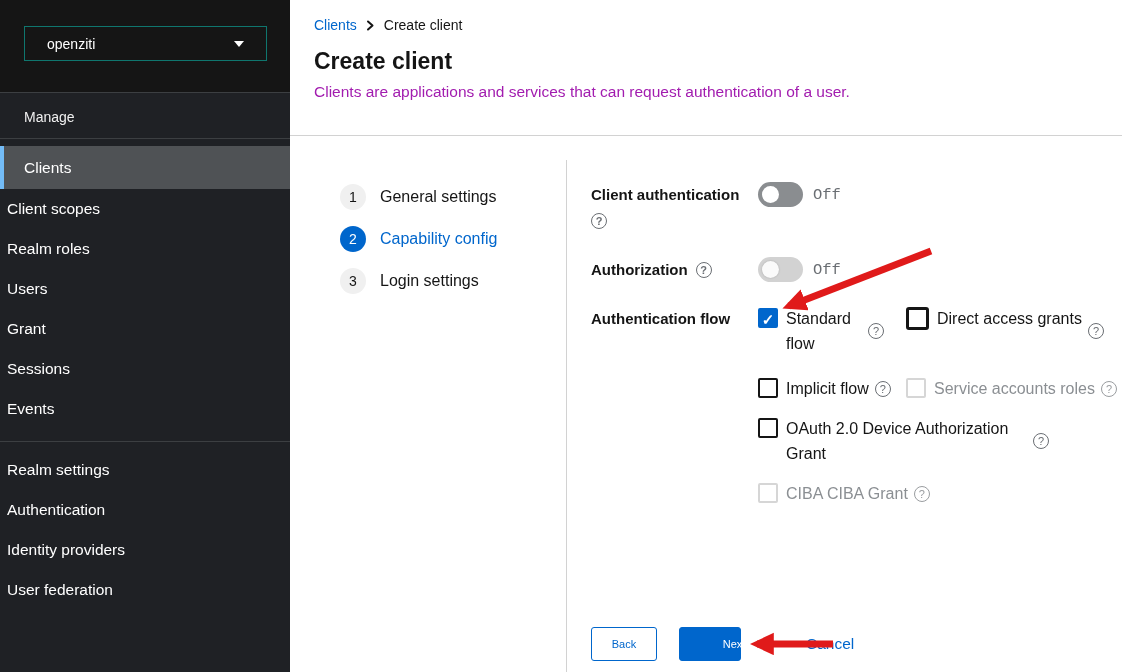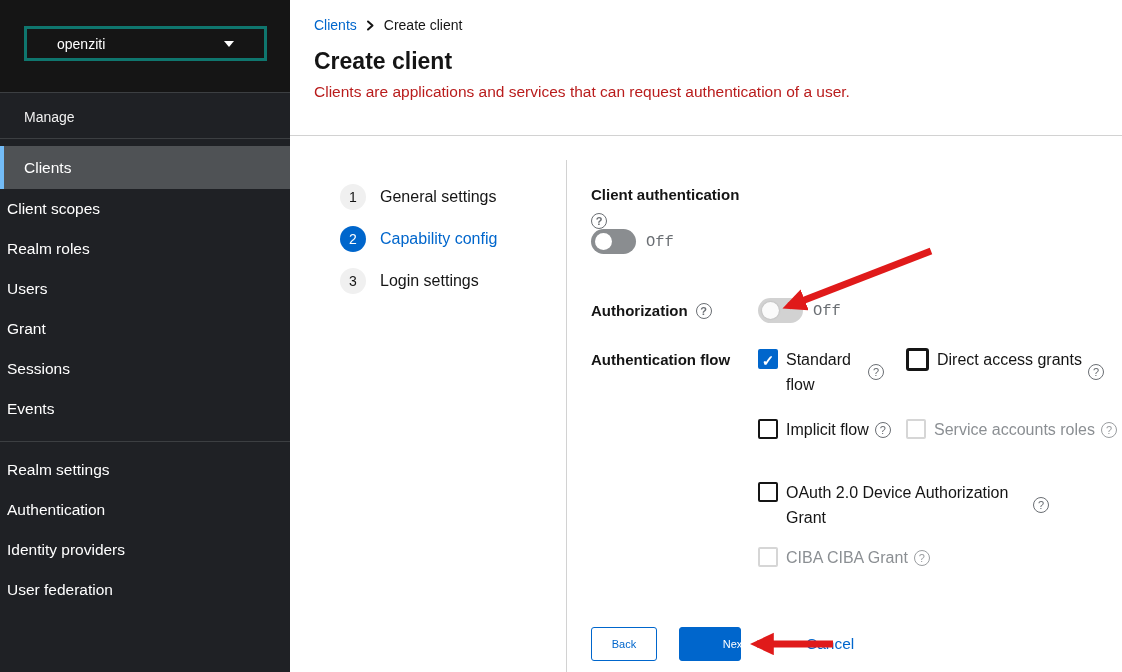--- a/index.html
+++ b/index.html
@@ -3,55 +3,55 @@
 <meta charset="utf-8">
 <style>
   * { margin:0; padding:0; box-sizing:border-box; }
   html,body { background:#fff; }
   body { font-family:"Liberation Sans", sans-serif; }
   .app { position:relative; width:1122px; height:672px; background:#fff; overflow:hidden; }
 
   
   .sidebar { position:absolute; left:0; top:0; width:290px; height:672px; background:#1f2125; }
   .realm-band { height:93px; background:#151515; border-bottom:1px solid #3c3f42; padding:26px 23px 0 24px; }
-  .realm-box { height:35px; border:3px solid #0f766e; display:flex; align-items:center; justify-content:space-between; padding:0 30px; cursor:pointer; }
+  .realm-box { height:35px; border:1px solid #0f766e; display:flex; align-items:center; justify-content:space-between; padding:0 22px; cursor:pointer; }
   .realm-box .realm-name { color:#fff; font-size:14px; }
   .caret-down { width:0; height:0; border-left:5px solid transparent; border-right:5px solid transparent; border-top:6px solid #ffffff; }
   .nav-group-title { color:#f0f0f0; font-size:14px; padding:16px 0 13px 24px; border-bottom:1px solid #3c3f42; }
   .nav-group-title.cfg { padding-top:20px; }
   .group-gap { height:13px; border-bottom:1px solid #3c3f42; }
   .nav-list { padding-top:7px; }
   .nav-list.cfg { padding-top:8px; }
   .nav-item { height:40px; line-height:40px; padding-left:7px; color:#ffffff; font-size:15.5px; cursor:pointer; }
   .nav-item.selected { height:43px; line-height:43px; background:#4f5255; border-left:4px solid #73bcf7; padding-left:20px; }
 
   
   .main { position:absolute; left:290px; top:0; width:832px; height:672px; }
   .main-header { height:136px; border-bottom:1px solid #d2d2d2; padding:17px 24px 0 24px; }
   .breadcrumb { display:flex; align-items:center; gap:9px; font-size:14px; }
   .crumb-link { color:#0066cc; text-decoration:underline; text-decoration-color:rgba(0,102,204,0); cursor:pointer; }
   .crumb-current { color:#151515; }
   .page-title { margin-top:15px; font-size:23px; font-weight:700; color:#151515; }
-  .page-subtitle { margin-top:8px; font-size:15.5px; color:#b91c1c; }
+  .page-subtitle { margin-top:8px; font-size:15.5px; color:#a21caf; }
 
   
   .main-body { display:flex; height:536px; }
   .steps-col { width:276px; padding:48px 0 0 50px; flex:none; }
   .step { display:flex; align-items:center; gap:14px; margin-bottom:16px; cursor:pointer; }
   .step-circle { width:26px; height:26px; border-radius:50%; background:#f0f0f0; color:#151515; font-size:14px; display:flex; align-items:center; justify-content:center; flex:none; }
   .step.current .step-circle { background:#0066cc; color:#fff; }
   .step-label { font-size:16px; color:#151515; }
   .step.current .step-label { color:#0066cc; }
   .v-divider { border-left:1px solid #d2d2d2; margin-top:24px; height:512px; flex:none; }
 
   
   .form-col { flex:1; position:relative; padding:46px 0 0 24px; }
   .form-row { display:flex; align-items:flex-start; }
   .row-label { width:167px; flex:none; font-size:15px; font-weight:700; color:#151515; padding-top:3px; line-height:19px; }
-  .row1 { margin-bottom:44px;flex-direction:column; }
+  .row1 { margin-bottom:28px; }
   .row2 { margin-bottom:24px; }
   .label-inline { display:flex; align-items:center; gap:8px; }
   .label-stack .help-icon { margin-top:9px; }
   .help-icon { width:16px; height:16px; border:1px solid #6a6e73; border-radius:50%; color:#6a6e73; font-size:11px; line-height:14px; text-align:center; display:inline-block; flex:none; cursor:pointer; background:#fff; }
   .help-icon.dim { border-color:#9a9da0; color:#9a9da0; }
 
   .toggle-wrap { display:flex; align-items:center; gap:10px; padding-top:0;font-family:Liberation Mono, monospace; }
   .toggle { width:45px; height:25px; border-radius:13px; background:#8a8d90; position:relative; cursor:pointer; flex:none; }
   .toggle .knob { position:absolute; left:4px; top:4px; width:17px; height:17px; border-radius:50%; background:#ffffff; }
   .toggle.disabled { background:#d2d2d2; cursor:default; }
@@ -64,21 +64,21 @@
   .cell-col1 { width:148px; flex:none; }
   .checkbox { width:20px; height:20px; border:2px solid #151515; border-radius:2px; background:#fff; flex:none; margin-top:2px; cursor:pointer; position:relative; }
   .checkbox.thick { width:23px; height:23px; border-width:3px; margin-top:1px; border-radius:3px; }
   .checkbox.checked { background:#0066cc; border-color:#0066cc; }
   .checkbox.checked .check-glyph { position:absolute; inset:0; color:#fff; font-size:15px; line-height:19px; text-align:center; font-weight:700; }
   .checkbox.disabled { border-color:#d6d6d6; cursor:default; }
   .cb-label { font-size:16px; color:#151515; line-height:25px; margin-left:8px; cursor:pointer; }
   .cb-label.dim { color:#8b8f93; cursor:default; }
   .rowA { margin-bottom:20px; }
   .rowB { margin-bottom:15px; }
-  .rowC { margin-bottom:15px;margin-top:23px; }
+  .rowC { margin-bottom:15px; }
   .w-narrow { width:70px; }
   .w-oauth { max-width:235px; }
   .help-center { align-self:center; margin-left:12px; }
   .help-inline { align-self:center; margin-left:6px; }
 
   
   .form-footer { position:absolute; left:24px; bottom:11px; display:flex; align-items:center; }
   .btn { height:34px; font-size:11px; border-radius:3px; display:flex; align-items:center; justify-content:center; cursor:pointer; font-family:inherit; }
   .btn-back { width:66px; background:#fff; border:1px solid #0066cc; color:#0066cc; margin-right:22px; }
   .btn-next { width:62px; background:#0066cc; border:1px solid #0066cc; color:#fff;padding-left:48px; }

